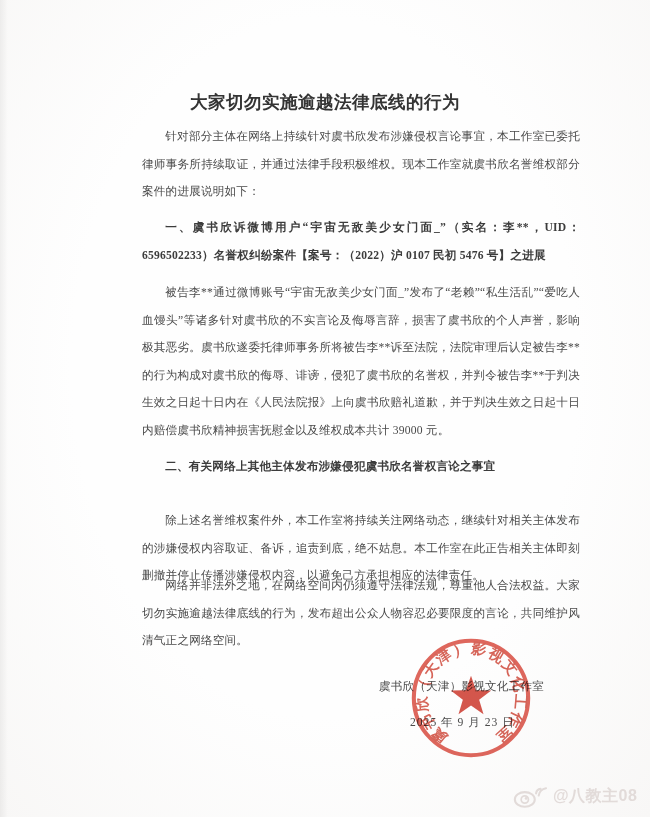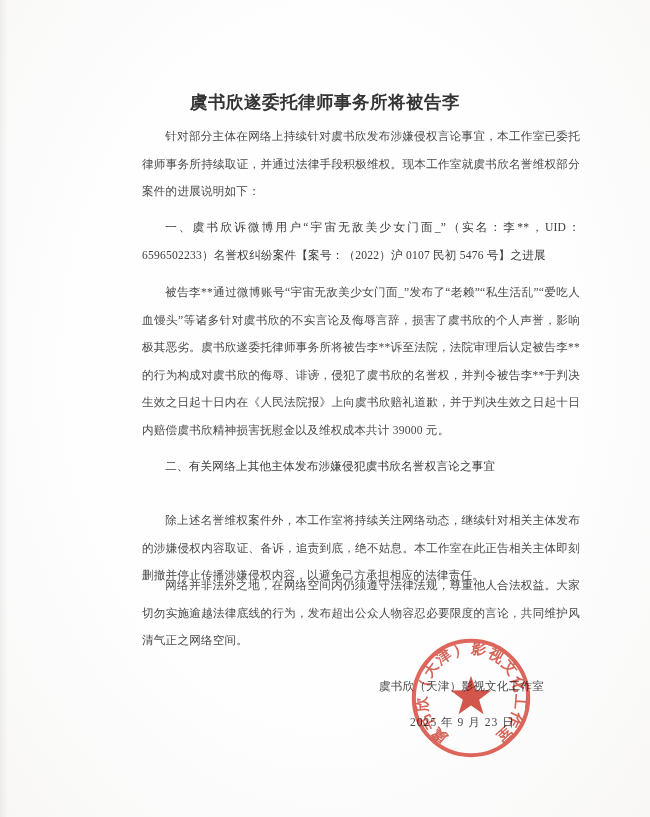--- a/index.html
+++ b/index.html
@@ -22,21 +22,21 @@
     text-align:center;
     font-size:17.5px;font-weight:700;color:#343434;
     letter-spacing:0.5px;
   }
   .body-text{
     position:absolute;left:106px;width:438px;
     font-size:11.6px;line-height:27.5px;color:#4a4a4a;
     text-align:justify;letter-spacing:0.2px;margin-left:36px;
   }
   .indent{ text-indent:2em; }
-  .bold{ font-weight:400;color:#3c3c3c; }
+  .bold{ font-weight:700;color:#3c3c3c; }
   .p-intro{ top:123px; }
   .h-sec1{ top:214px; }
   .p-sec1{ top:279px;font-family:Liberation Serif, serif; }
   .h-sec2{ top:453px; }
   .p-sec2{ top:507px; }
   .p-close{ top:572px; }
   .sig-line{
     position:absolute;top:673px;left:0;width:544px;
     text-align:right;font-size:11.6px;line-height:27.5px;color:#4a4a4a;
     letter-spacing:0.2px;
@@ -60,21 +60,21 @@
     font-family:"Liberation Sans","DejaVu Sans",sans-serif;
     font-size:16px;font-weight:700;letter-spacing:0.5px;
   }
 </style>
 </head>
 <body>
 
 <div class="page">
   <div class="photo-soft">
 
-    <div class="doc-title">虞书欣遂委托律师事务所将被告李</div>
+    <div class="doc-title">大家切勿实施逾越法律底线的行为</div>
 
     <div class="body-text indent p-intro">针对部分主体在网络上持续针对虞书欣发布涉嫌侵权言论事宜，本工作室已委托律师事务所持续取证，并通过法律手段积极维权。现本工作室就虞书欣名誉维权部分案件的进展说明如下：</div>
 
     <div class="body-text indent bold h-sec1">一、虞书欣诉微博用户“宇宙无敌美少女门面_”（实名：李**，UID：6596502233）名誉权纠纷案件【案号：（2022）沪 0107 民初 5476 号】之进展</div>
 
     <div class="body-text indent p-sec1">被告李**通过微博账号“宇宙无敌美少女门面_”发布了“老赖”“私生活乱”“爱吃人血馒头”等诸多针对虞书欣的不实言论及侮辱言辞，损害了虞书欣的个人声誉，影响极其恶劣。虞书欣遂委托律师事务所将被告李**诉至法院，法院审理后认定被告李**的行为构成对虞书欣的侮辱、诽谤，侵犯了虞书欣的名誉权，并判令被告李**于判决生效之日起十日内在《人民法院报》上向虞书欣赔礼道歉，并于判决生效之日起十日内赔偿虞书欣精神损害抚慰金以及维权成本共计 39000 元。</div>
 
     <div class="body-text indent bold h-sec2">二、有关网络上其他主体发布涉嫌侵犯虞书欣名誉权言论之事宜</div>
 
     <div class="body-text indent p-sec2">除上述名誉维权案件外，本工作室将持续关注网络动态，继续针对相关主体发布的涉嫌侵权内容取证、备诉，追责到底，绝不姑息。本工作室在此正告相关主体即刻删撤并停止传播涉嫌侵权内容，以避免己方承担相应的法律责任。</div>
@@ -89,13 +89,23 @@
 
   <svg class="seal" viewBox="0 0 130 130">
     <circle cx="65" cy="65" r="59" fill="none" stroke="#d8473b" stroke-width="4.2" opacity="0.9"></circle>
     <polygon fill="#cf3d32" opacity="0.95" points="65,42 70.2,56.9 85.9,57.2 73.4,66.7 77.9,81.8 65,72.8 52.1,81.8 56.6,66.7 44.1,57.2 59.8,56.9"></polygon>
     <path id="sealArc" d="M 42 104.8 A 46 46 0 1 1 88 104.8" fill="none"></path>
     <text font-size="15.5" font-weight="700" fill="#d4574a" font-family="Liberation Serif, DejaVu Serif, serif">
       <textPath href="#sealArc" startOffset="0" textLength="238" lengthAdjust="spacing">虞书欣（天津）影视文化工作室</textPath>
     </text>
   </svg>
 
+  <div class="watermark">
+    <svg width="36" height="26" viewBox="0 0 40 30">
+      <ellipse cx="14" cy="19" rx="11.5" ry="8.5" fill="none" stroke="#e2dbd9" stroke-width="2.4"></ellipse>
+      <circle cx="14" cy="19" r="4.2" fill="none" stroke="#e2dbd9" stroke-width="2"></circle>
+      <circle cx="15.5" cy="17.8" r="1.6" fill="#e2dbd9"></circle>
+      <path d="M 27 12 a 6 6 0 0 1 5.2 -5.2" fill="none" stroke="#e2dbd9" stroke-width="2.4" stroke-linecap="round"></path>
+      <path d="M 30 14.5 a 10.5 10.5 0 0 1 8.5 -8.5" fill="none" stroke="#e2dbd9" stroke-width="2.4" stroke-linecap="round"></path>
+    </svg>
+    <span class="wm-text">@八教主08</span>
+  </div>
 </div>
 
 </body></html>

